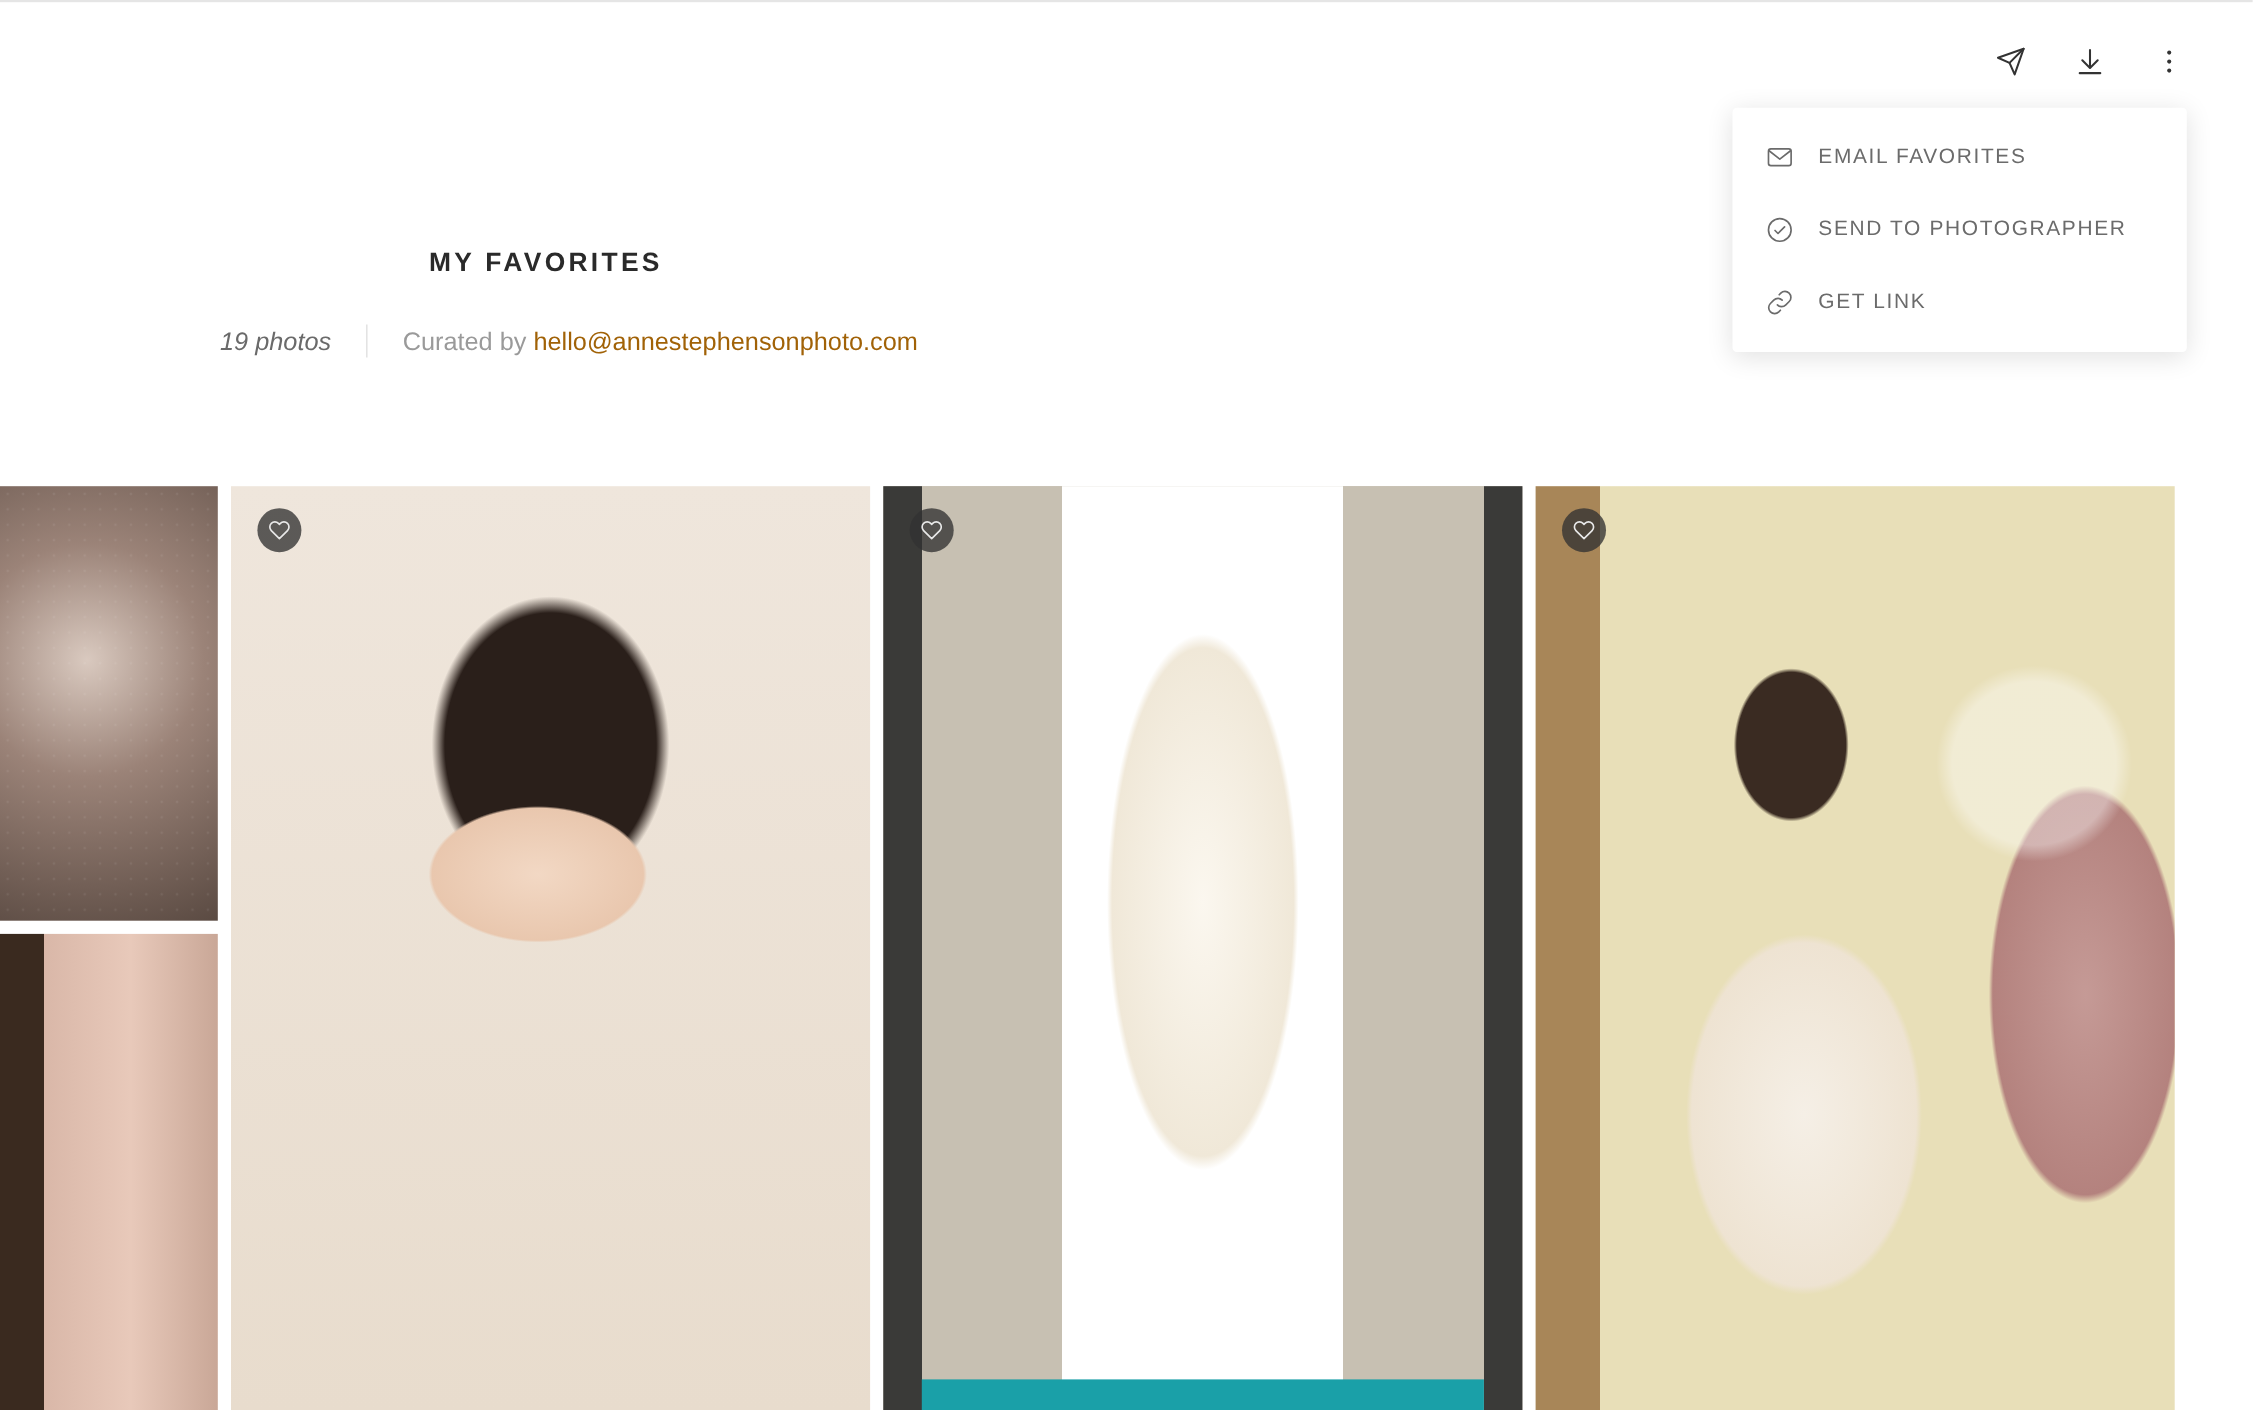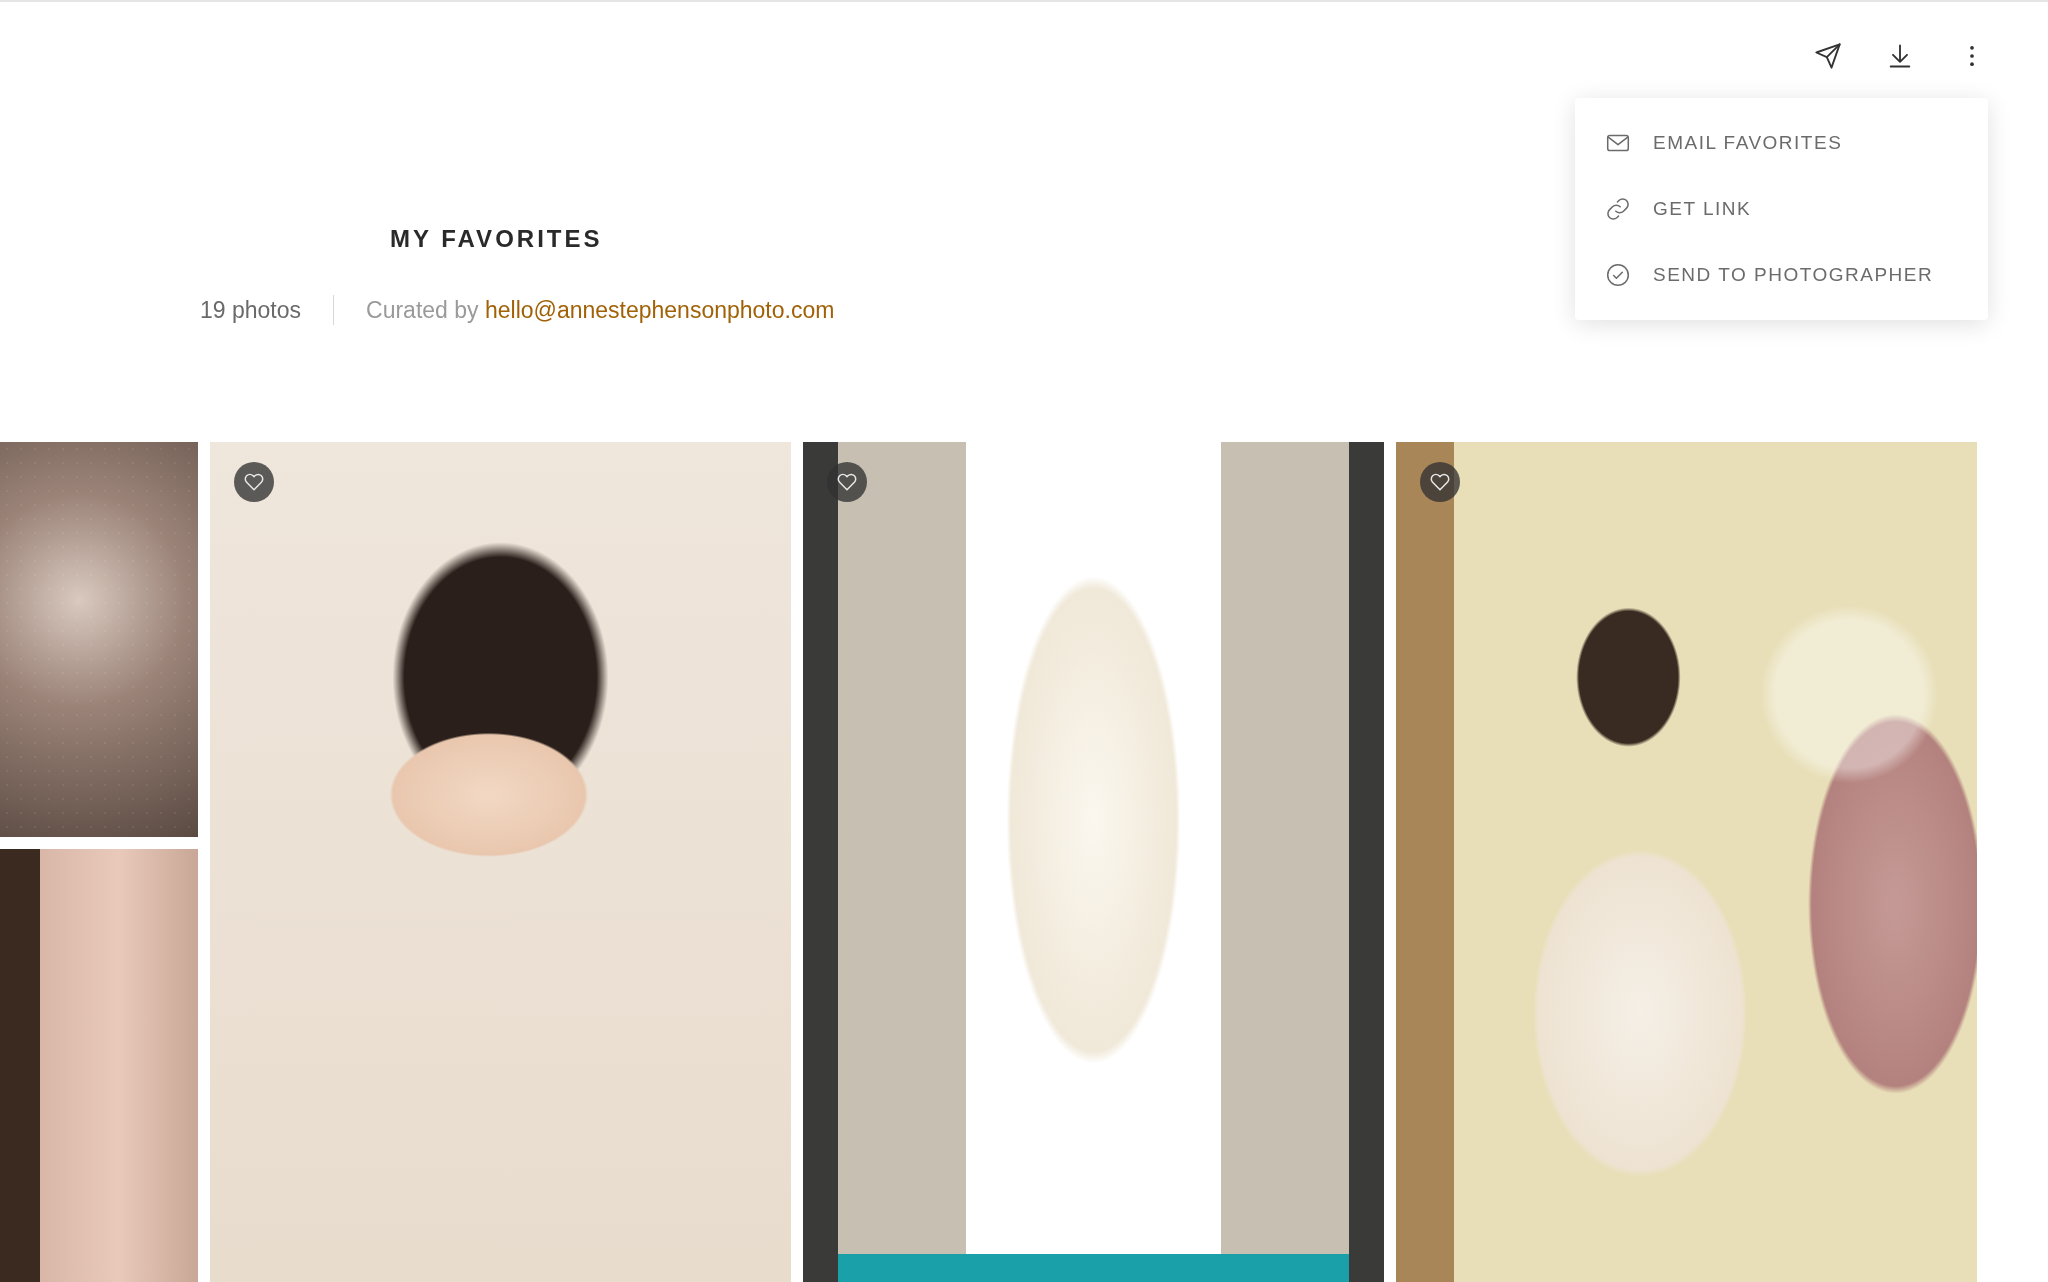--- a/index.html
+++ b/index.html
@@ -98,20 +98,21 @@
       display: flex;
       align-items: center;
       gap: 32px;
       color: #7a7a7a;
       font-size: 23px;
     }
 
     .photo-count {
       font-weight: 500;
       color: #6a6a6a;
+      font-style: italic;
     }
 
     .meta-divider {
       width: 1px;
       height: 30px;
       background: #d8d8d8;
     }
 
     .curated-label {
       color: #9a9a9a;
@@ -246,31 +247,31 @@
 <div class="dropdown-menu">
   <div class="dropdown-item">
     <svg viewBox="0 0 24 24" fill="none" stroke="currentColor" stroke-width="1.4" stroke-linecap="round" stroke-linejoin="round">
       <rect x="2.5" y="5" width="19" height="14" rx="2"></rect>
       <path d="M3 6.5l9 7 9-7"></path>
     </svg>
     <span>EMAIL FAVORITES</span>
   </div>
   <div class="dropdown-item">
     <svg viewBox="0 0 24 24" fill="none" stroke="currentColor" stroke-width="1.4" stroke-linecap="round" stroke-linejoin="round">
+      <circle cx="12" cy="12" r="9.5"></circle>
+      <path d="M8 12.5l2.5 2.5L16 9.5"></path>
+    </svg>
+    <span>SEND TO PHOTOGRAPHER</span>
+  </div>
+  <div class="dropdown-item">
+    <svg viewBox="0 0 24 24" fill="none" stroke="currentColor" stroke-width="1.4" stroke-linecap="round" stroke-linejoin="round">
       <path d="M10 14a5 5 0 0 0 7.07 0l2.83-2.83a5 5 0 0 0-7.07-7.07L11.5 5.5"></path>
       <path d="M14 10a5 5 0 0 0-7.07 0L4.1 12.83a5 5 0 0 0 7.07 7.07L12.5 18.5"></path>
     </svg>
     <span>GET LINK</span>
-  </div>
-  <div class="dropdown-item">
-    <svg viewBox="0 0 24 24" fill="none" stroke="currentColor" stroke-width="1.4" stroke-linecap="round" stroke-linejoin="round">
-      <circle cx="12" cy="12" r="9.5"></circle>
-      <path d="M8 12.5l2.5 2.5L16 9.5"></path>
-    </svg>
-    <span>SEND TO PHOTOGRAPHER</span>
   </div>
 </div>
 
 <div class="header-section">
   <h1 class="page-title">MY FAVORITES</h1>
   <div class="meta-row">
     <span class="photo-count">19 photos</span>
     <div class="meta-divider"></div>
     <span>
       <span class="curated-label">Curated by </span><span class="curated-by">hello@annestephensonphoto.com</span>

